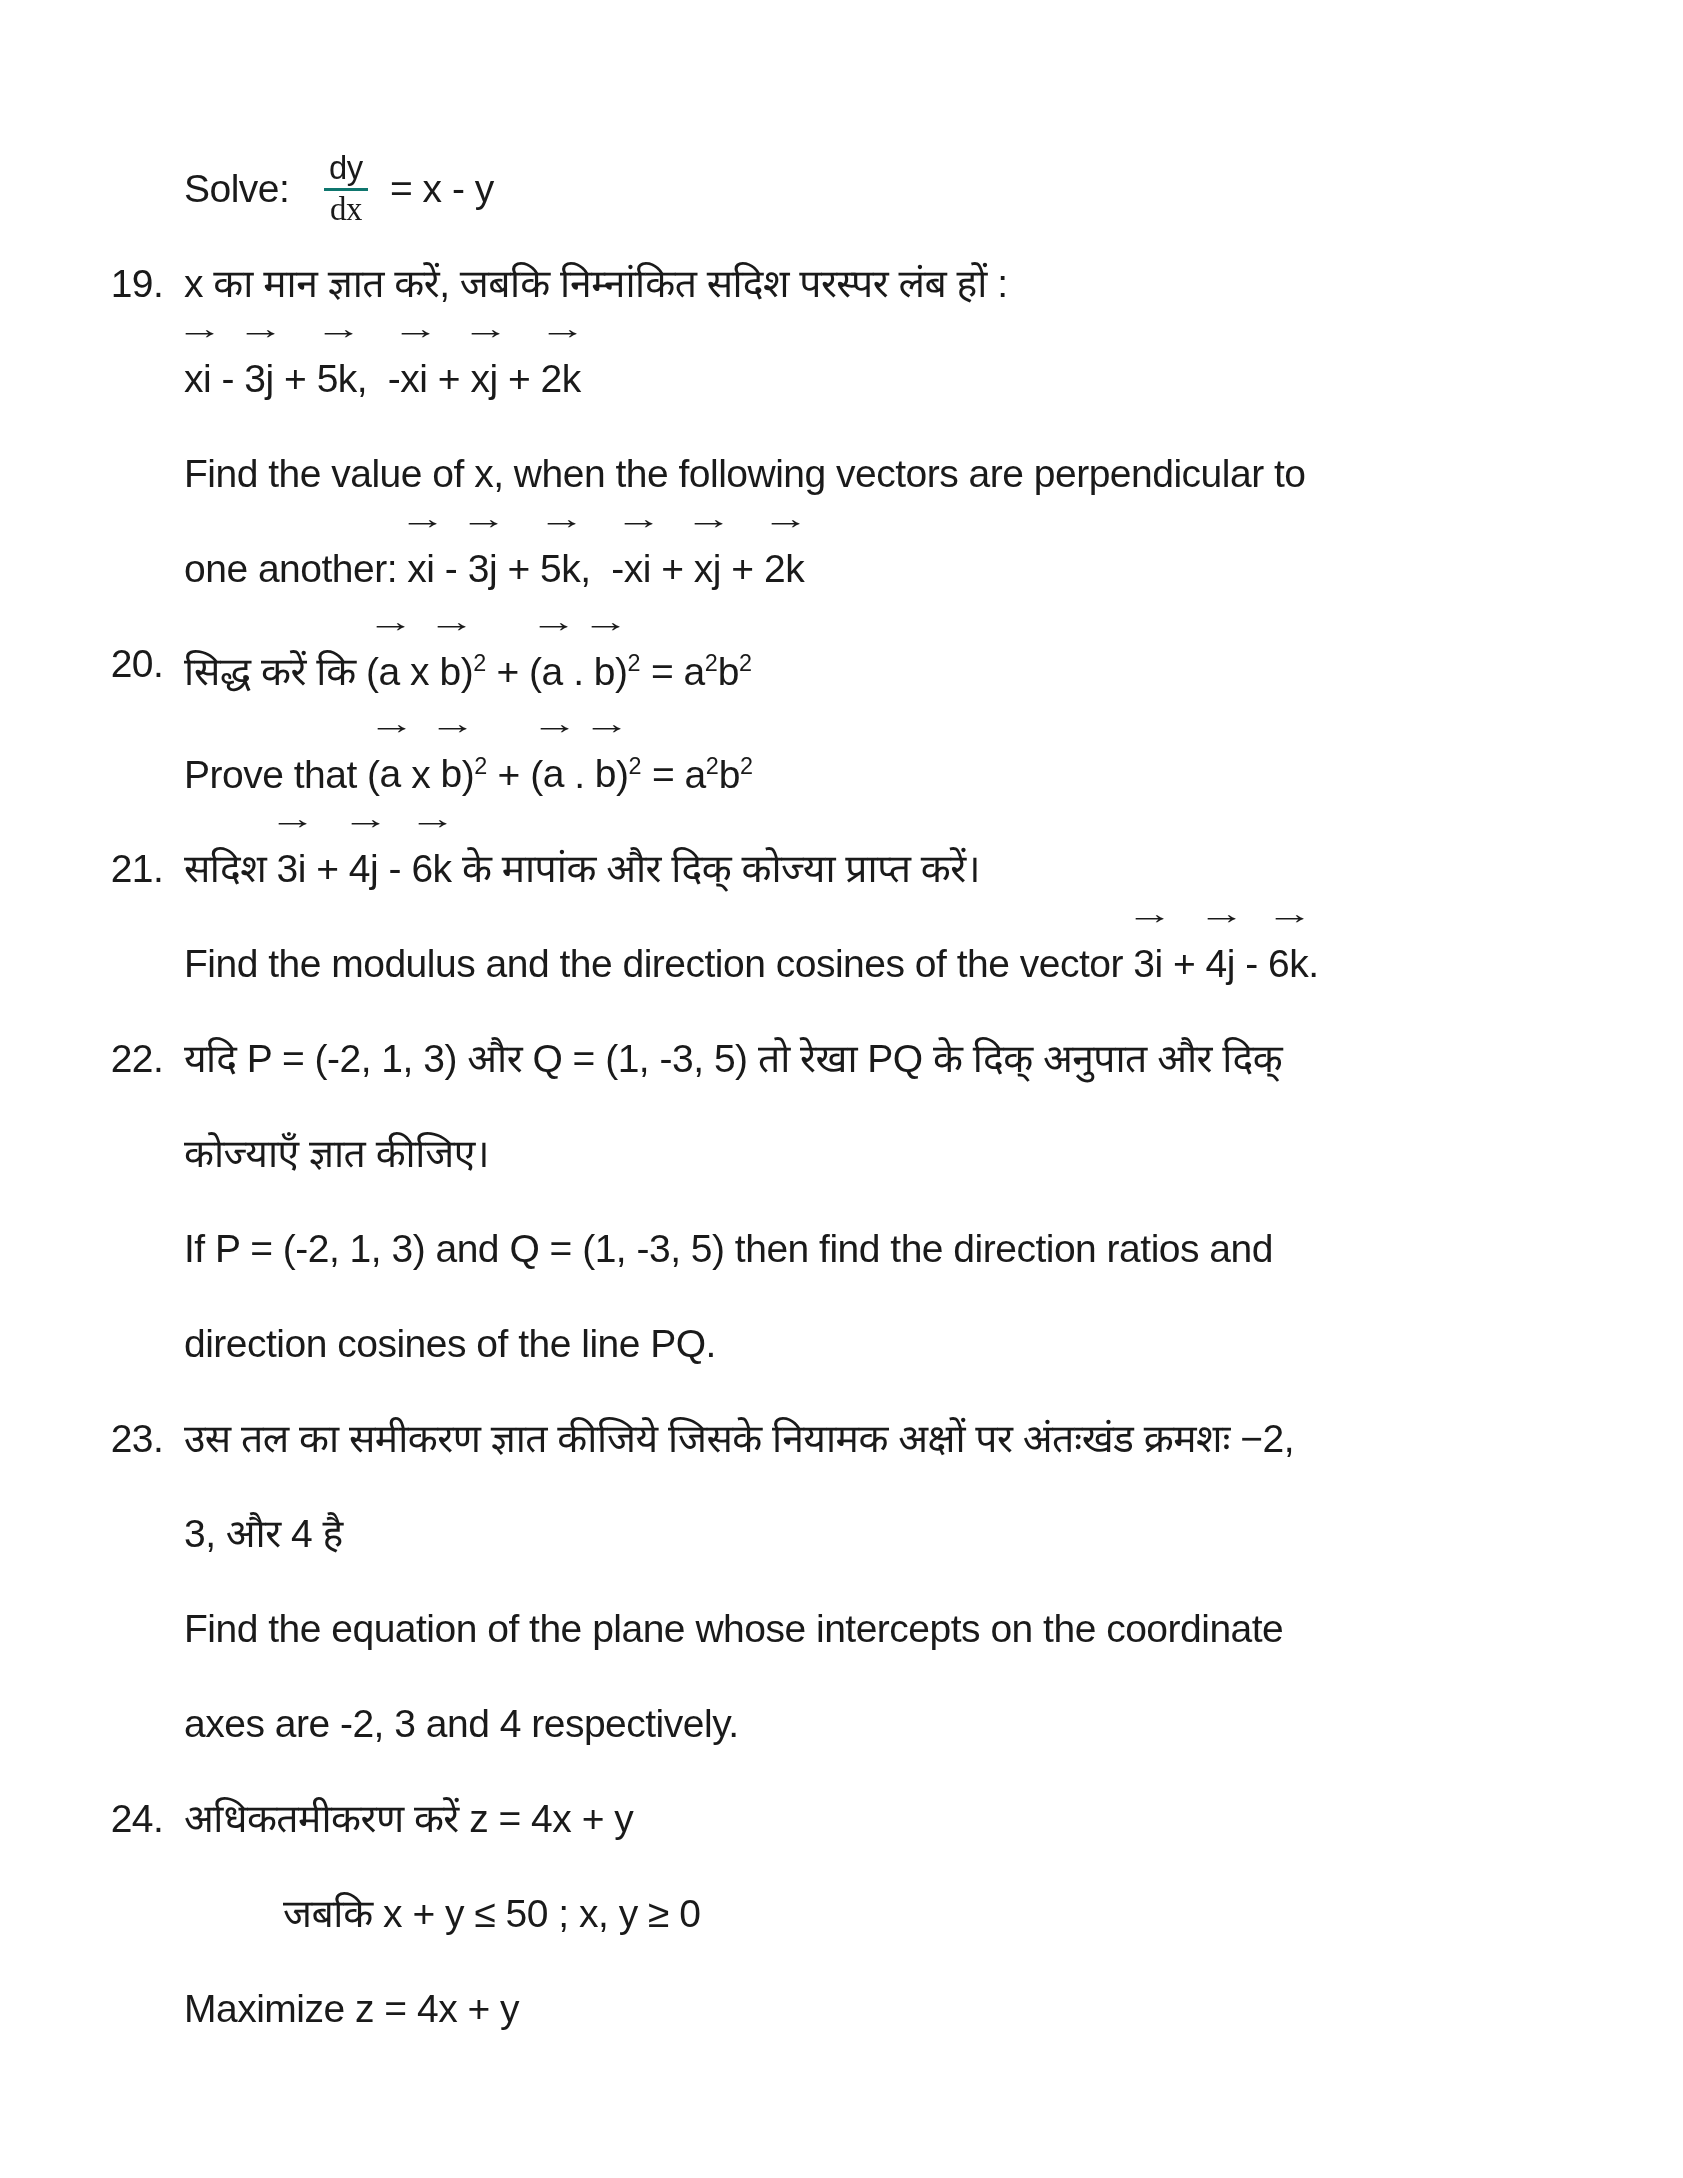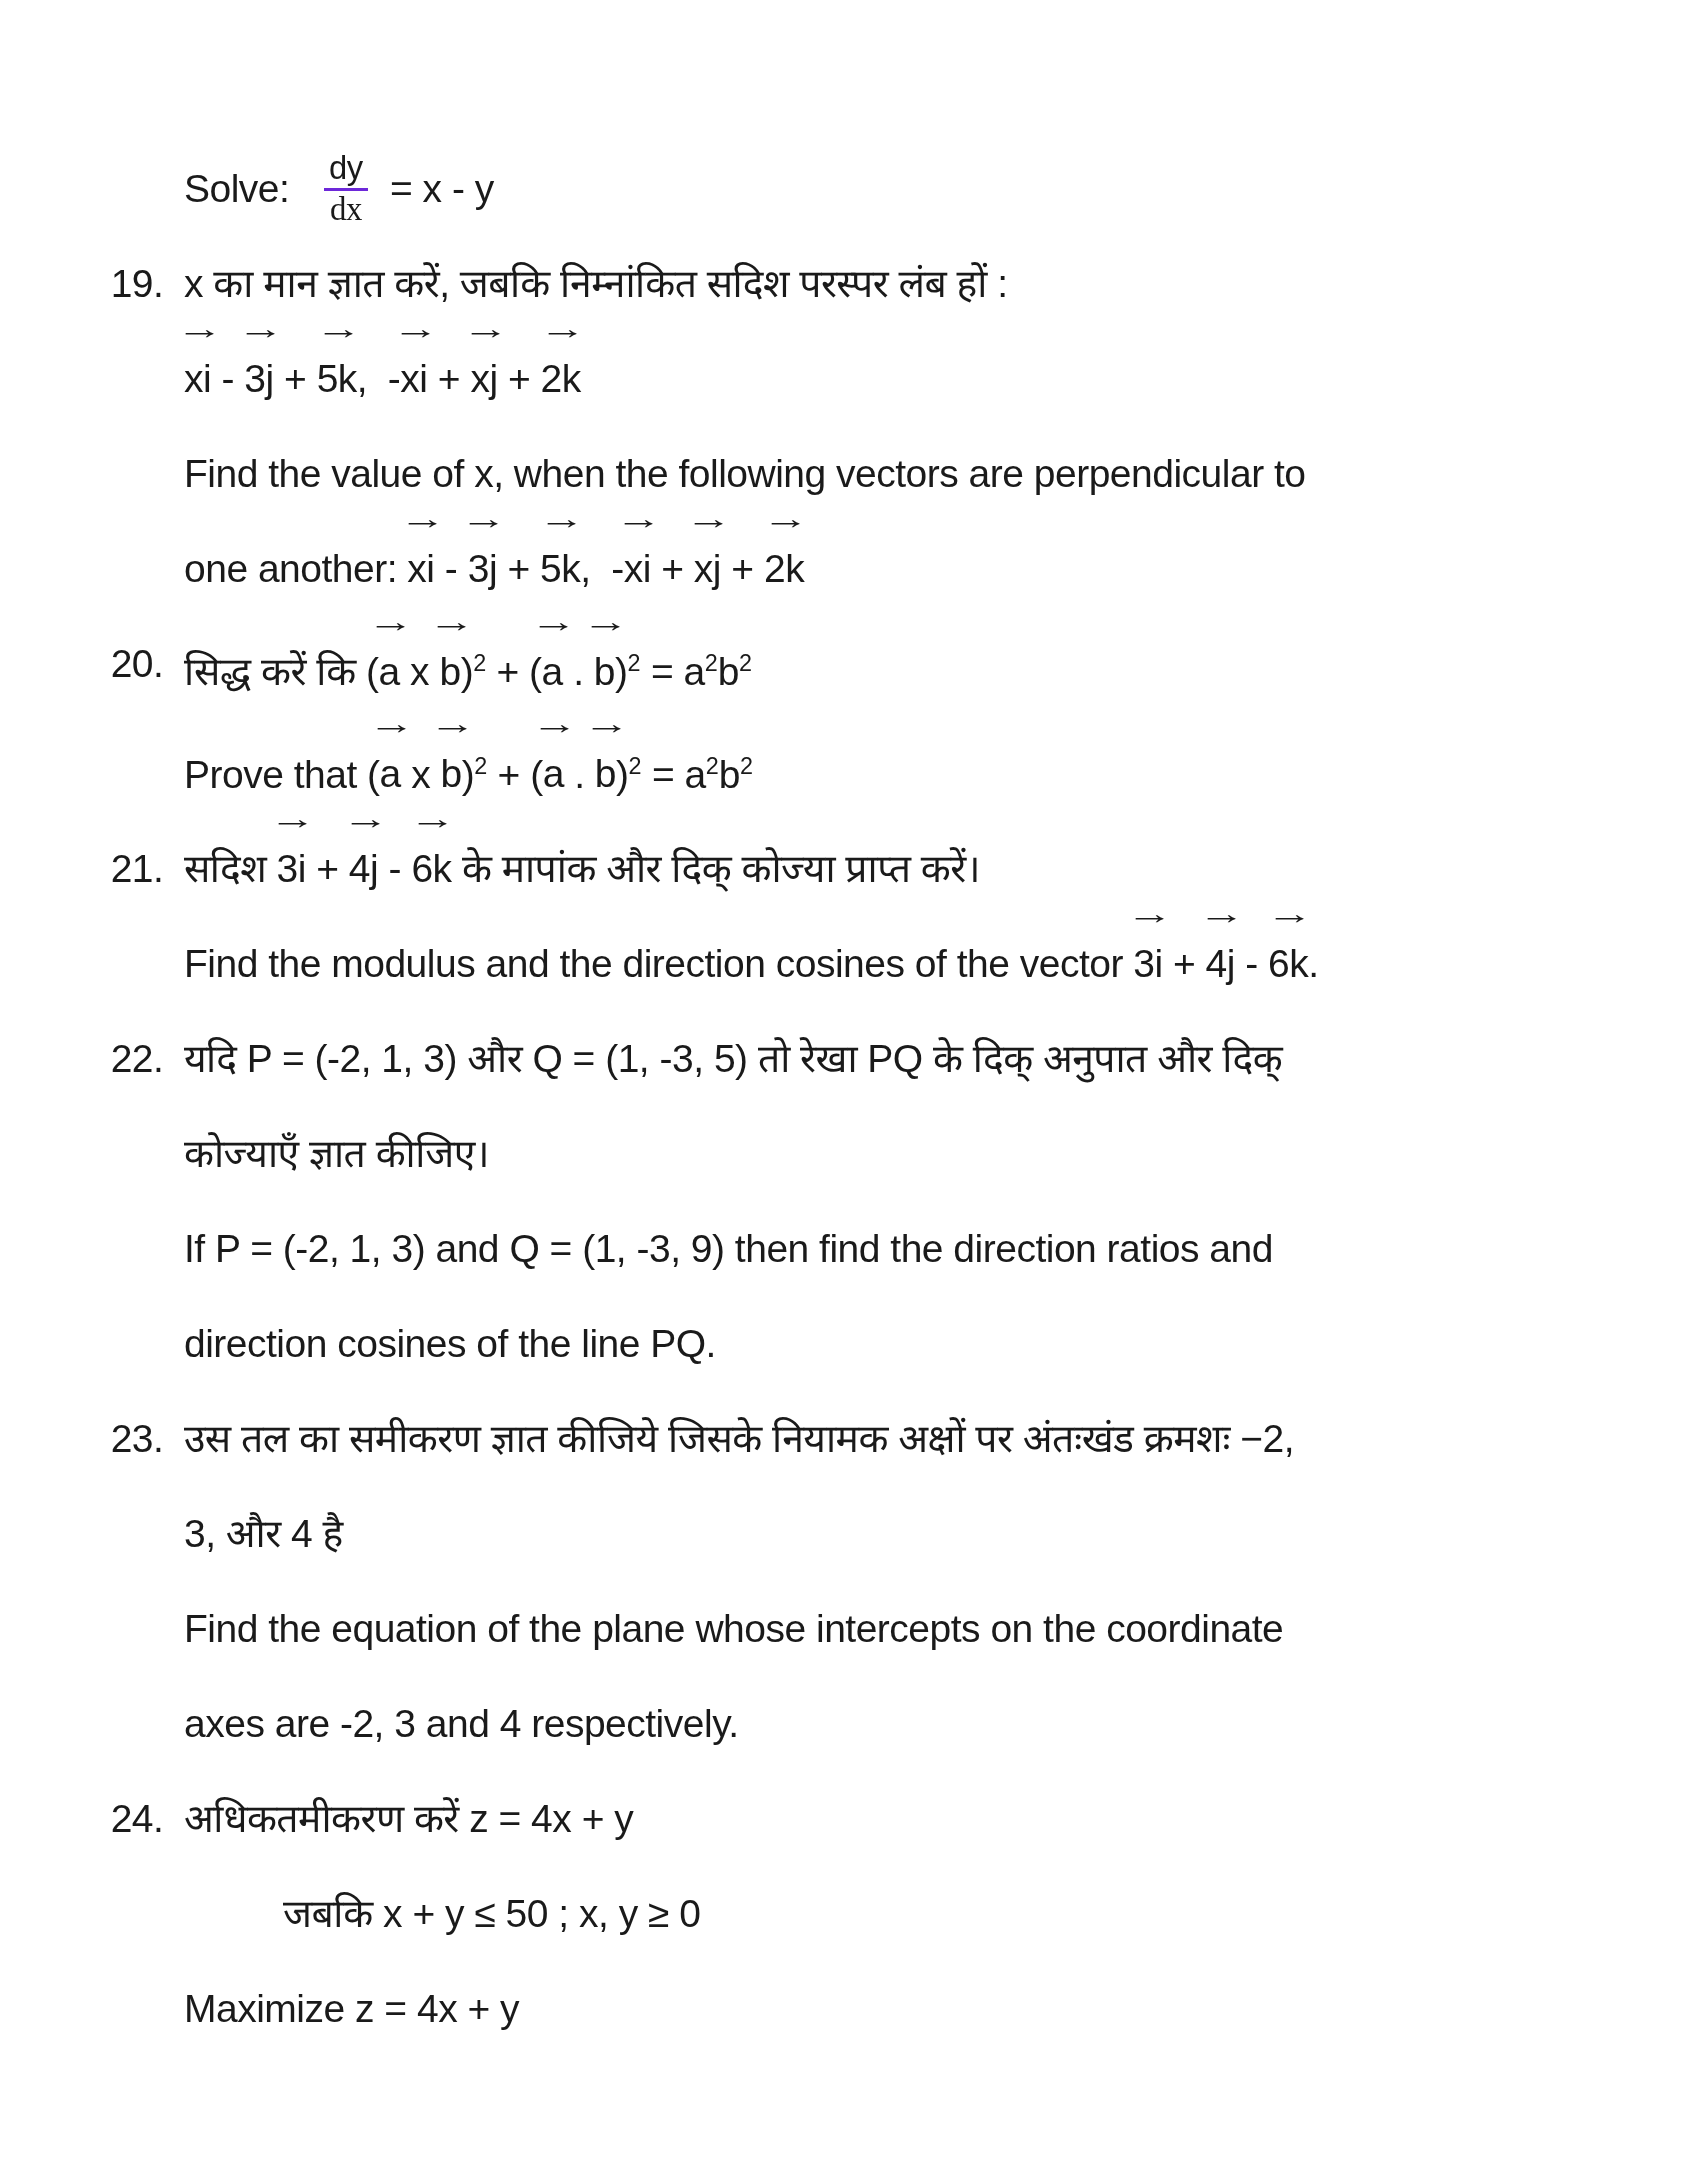--- a/index.html
+++ b/index.html
@@ -65,21 +65,21 @@
   .frac {
     display: inline-block;
     vertical-align: middle;
     text-align: center;
     font-size: 0.84em;
     line-height: 1.08;
     margin: 0 12px 6px 14px;
   }
   .frac .num {
     display: block;
-    border-bottom: 3px solid #6d28d9;
+    border-bottom: 3px solid #0f766e;
     padding: 0 5px 2px;
   }
   .frac .den {
     display: block;
     font-family: Liberation Serif, serif;
     padding-top: 1px;
   }
 </style>
 </head>
 <body>
@@ -110,21 +110,21 @@
         <div class="q-lines">
           <div class="q-line">सदिश <span class="vec"><span class="vec-arrow">→</span><span>3i</span></span> + <span class="vec"><span class="vec-arrow">→</span><span>4j</span></span> - <span class="vec"><span class="vec-arrow">→</span><span>6k</span></span> के मापांक और दिक् कोज्या प्राप्त करें।</div>
           <div class="q-line">Find the modulus and the direction cosines of the vector <span class="vec"><span class="vec-arrow">→</span><span>3i</span></span> + <span class="vec"><span class="vec-arrow">→</span><span>4j</span></span> - <span class="vec"><span class="vec-arrow">→</span><span>6k</span></span>.</div>
         </div>
       </div>
       <div class="question">
         <div class="q-num">22.</div>
         <div class="q-lines">
           <div class="q-line">यदि P = (-2, 1, 3) और Q = (1, -3, 5) तो रेखा PQ के दिक् अनुपात और दिक्</div>
           <div class="q-line">कोज्याएँ ज्ञात कीजिए।</div>
-          <div class="q-line">If P = (-2, 1, 3) and Q = (1, -3, 9) then find the direction ratios and</div>
+          <div class="q-line">If P = (-2, 1, 3) and Q = (1, -3, 5) then find the direction ratios and</div>
           <div class="q-line">direction cosines of the line PQ.</div>
         </div>
       </div>
       <div class="question">
         <div class="q-num">23.</div>
         <div class="q-lines">
           <div class="q-line">उस तल का समीकरण ज्ञात कीजिये जिसके नियामक अक्षों पर अंतःखंड क्रमशः −2,</div>
           <div class="q-line">3, और 4 है</div>
           <div class="q-line">Find the equation of the plane whose intercepts on the coordinate</div>
           <div class="q-line">axes are -2, 3 and 4 respectively.</div>

